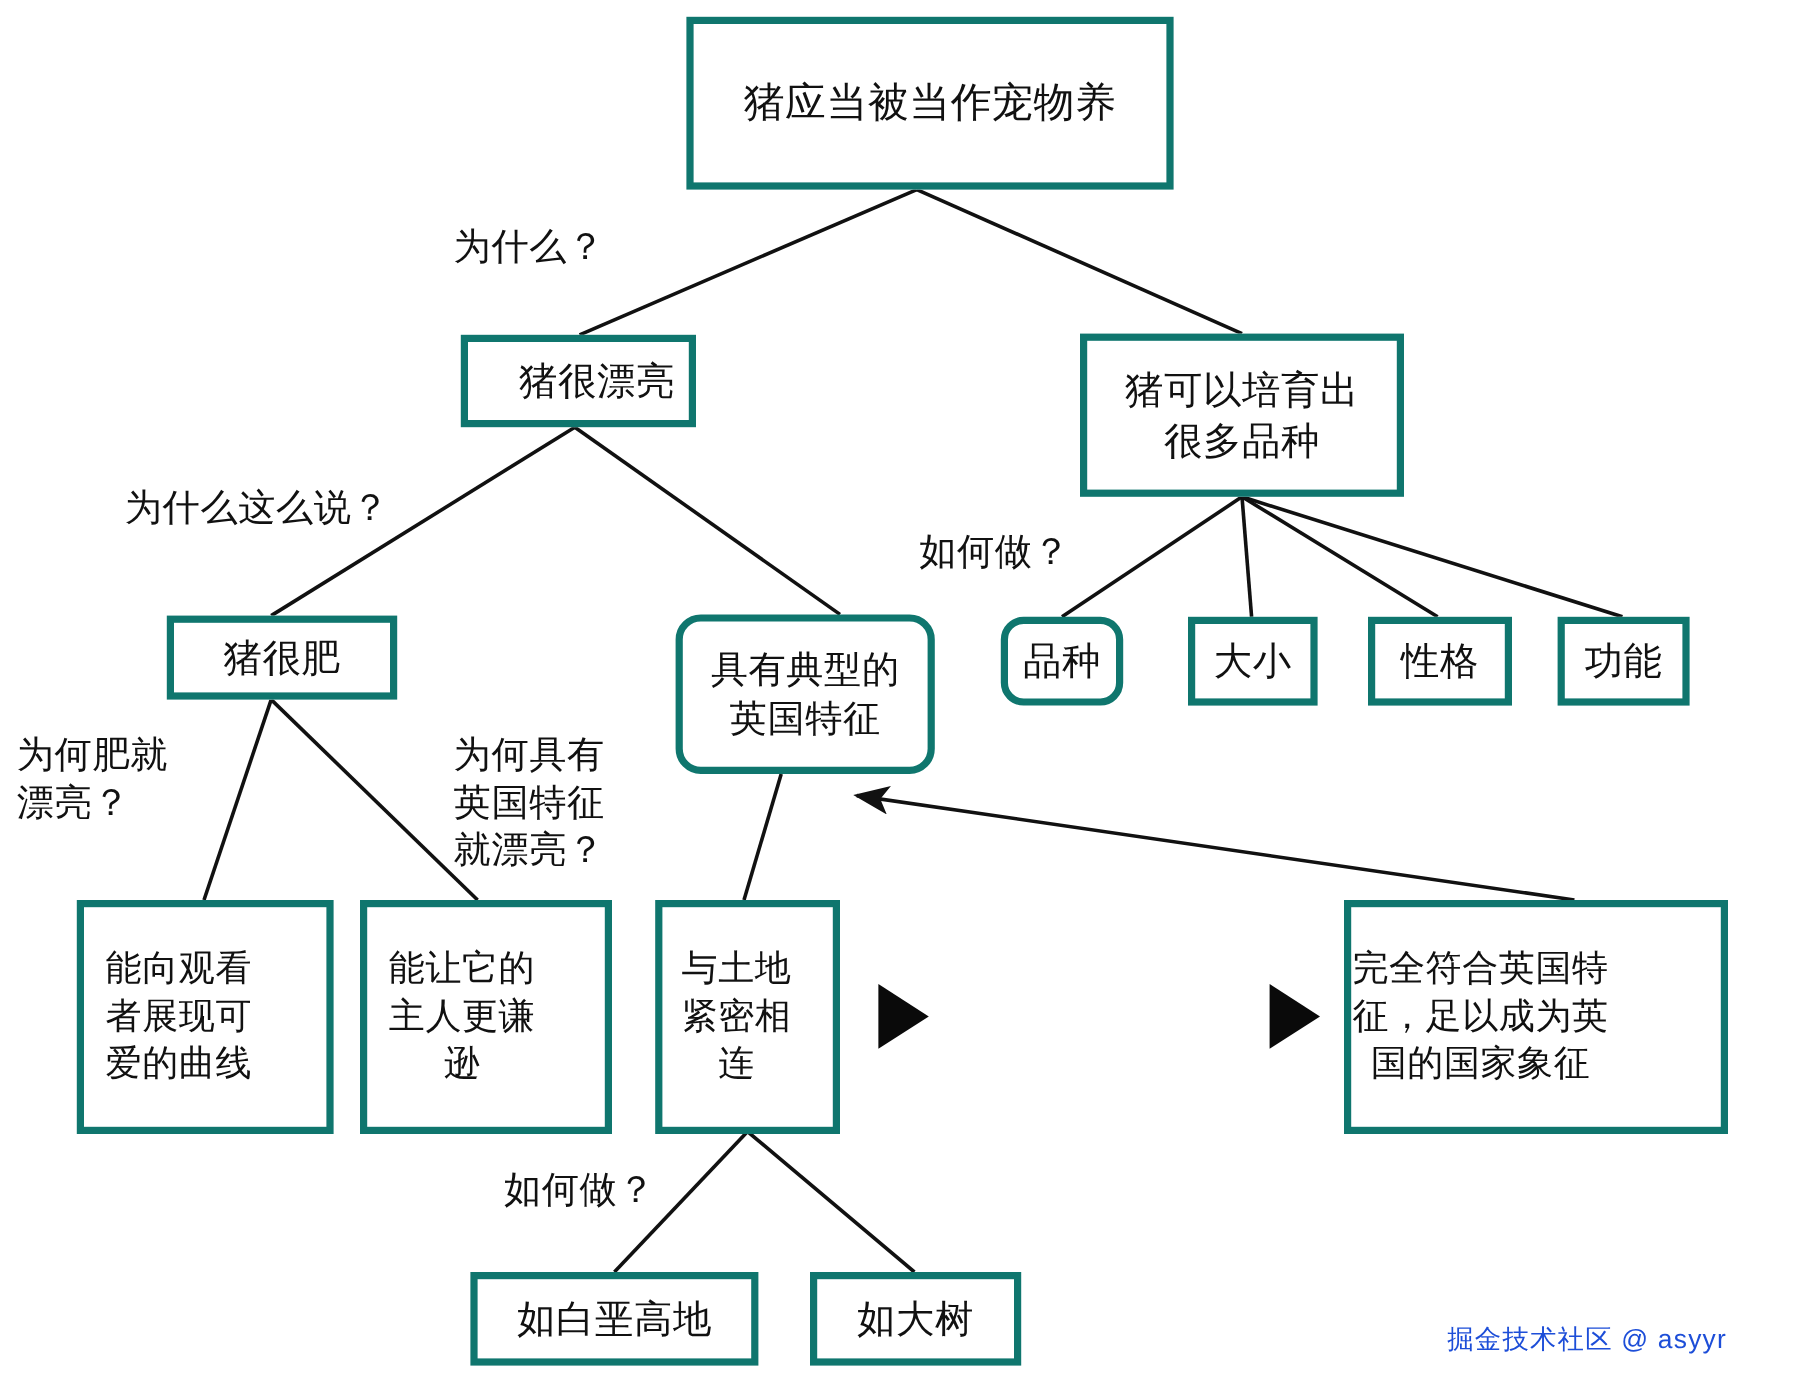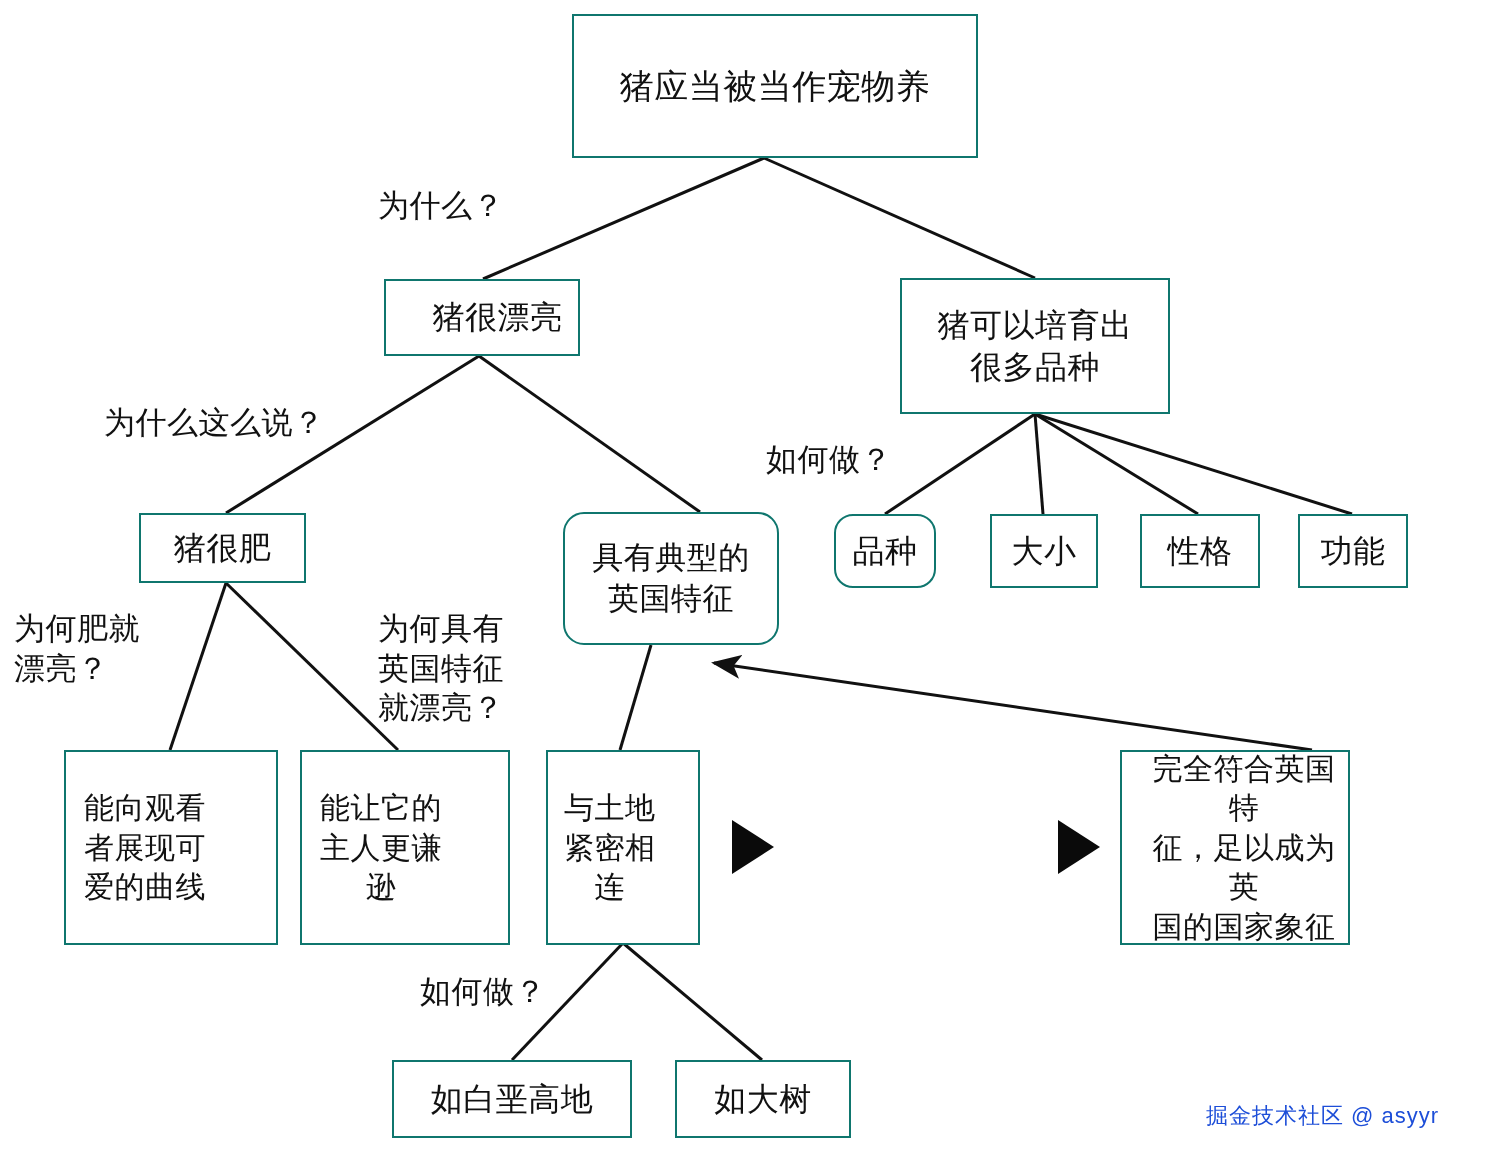--- a/index.html
+++ b/index.html
@@ -19,21 +19,21 @@
     position: absolute;
     left: 0;
     top: 0;
     width: 1504px;
     height: 1159px;
     pointer-events: none;
   }
   .node {
     position: absolute;
     box-sizing: border-box;
-    border: 2px solid #0f766e;
+    border: 6px solid #0f766e;
     background: #ffffff;
     display: flex;
     align-items: center;
     justify-content: center;
     text-align: center;
     color: #111111;
     line-height: 1.32;
     letter-spacing: 0.5px;
     white-space: pre-line;
     z-index: 2;
@@ -103,21 +103,21 @@
     </g>
   </svg>
 
   <div class="node" style="left:572px; top:14px; width:406px; height:144px; font-size:34px;">猪应当被当作宠物养</div>
 
   <div class="node" style="left:384px; top:279px; width:196px; height:77px; font-size:32px;padding-left:31px;">猪很漂亮</div>
 
   <div class="node" style="left:900px; top:278px; width:270px; height:136px; font-size:32px;">猪可以培育出
 很多品种</div>
 
-  <div class="node" style="left:139px; top:513px; width:167px; height:70px; font-size:32px;">猪很肥</div>
+  <div class="node" style="left:139px; top:513px; width:192px; height:70px; font-size:32px;">猪很肥</div>
 
   <div class="node" style="left:563px; top:512px; width:216px; height:133px; font-size:31px;border-radius:21px;">具有典型的
 英国特征</div>
 
   <div class="node" style="left:834px; top:514px; width:102px; height:74px; font-size:32px;border-radius:19px;">品种</div>
 
   <div class="node" style="left:990px; top:514px; width:108px; height:74px; font-size:32px;">大小</div>
 
   <div class="node" style="left:1140px; top:514px; width:120px; height:74px; font-size:32px;">性格</div>
 
@@ -129,21 +129,21 @@
 
   <div class="node align-left" style="left:300px; top:750px; width:210px; height:195px; font-size:30px; padding-left:18px;font-family:Liberation Serif, serif;">能让它的
 主人更谦
 逊</div>
 
   <div class="node align-left" style="left:546px; top:750px; width:154px; height:195px; font-size:30px; padding-left:16px;">与土地
 紧密相
 连</div>
 
 
-  <div class="node align-left" style="left:1120px; top:750px; width:230px; height:195px; font-size:30px; padding-left:18px;">完全符合英国特
+  <div class="node align-left" style="left:1120px; top:750px; width:320px; height:195px; font-size:30px; padding-left:1px;">完全符合英国特
 征，足以成为英
 国的国家象征</div>
 
   <div class="node" style="left:392px; top:1060px; width:240px; height:78px; font-size:32px;">如白垩高地</div>
 
   <div class="node" style="left:675px; top:1060px; width:176px; height:78px; font-size:32px;">如大树</div>
 
   <div class="tri" style="left:732px; top:820px;"></div>
   <div class="tri" style="left:1058px; top:820px;"></div>
 

